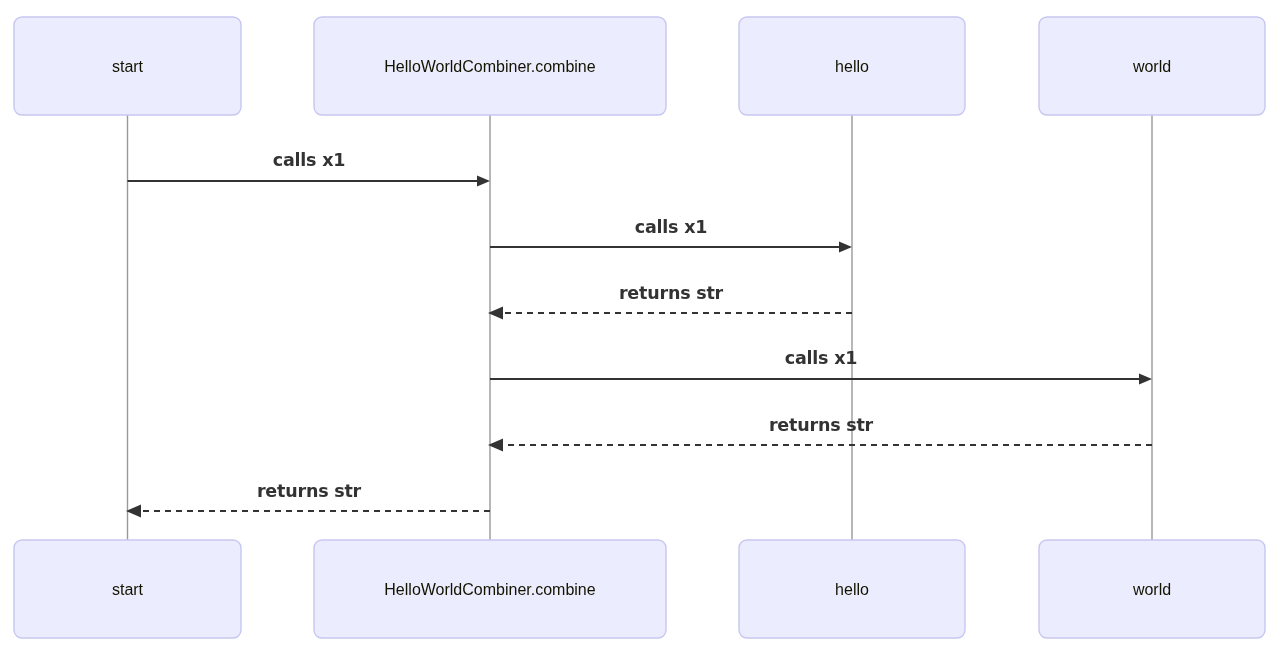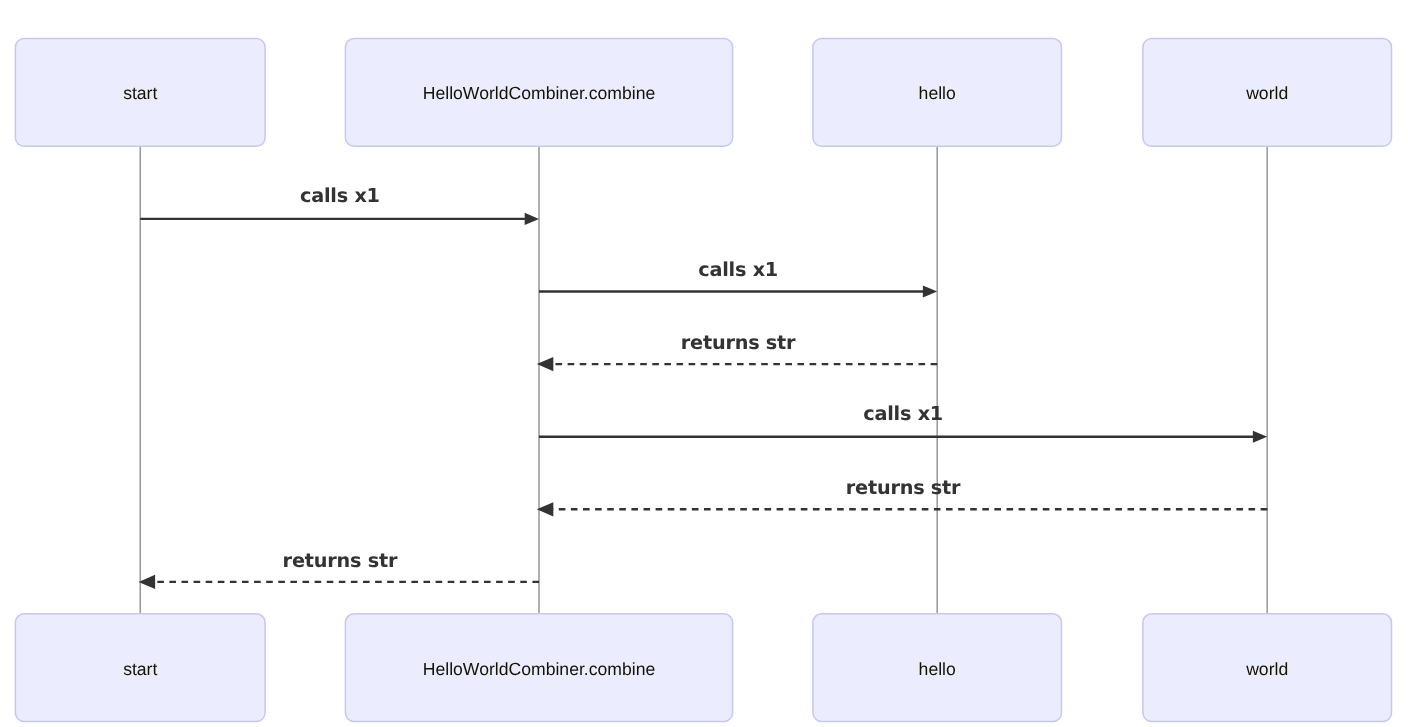--- a/index.html
+++ b/index.html
@@ -11,21 +11,20 @@
     width: 1280px;
     height: 661px;
     overflow: hidden;
     font-family: "Liberation Sans", sans-serif;
   }
   #diagram {
     position: relative;
     width: 1280px;
     height: 505px;
     background: #ffffff;
-    margin-top: 18px;
   }
   #diagram svg {
     position: absolute;
     top: 0;
     left: 0;
     display: block;
   }
   .actor-box {
     fill: #ECECFF;
     stroke: #C7C7F0;

